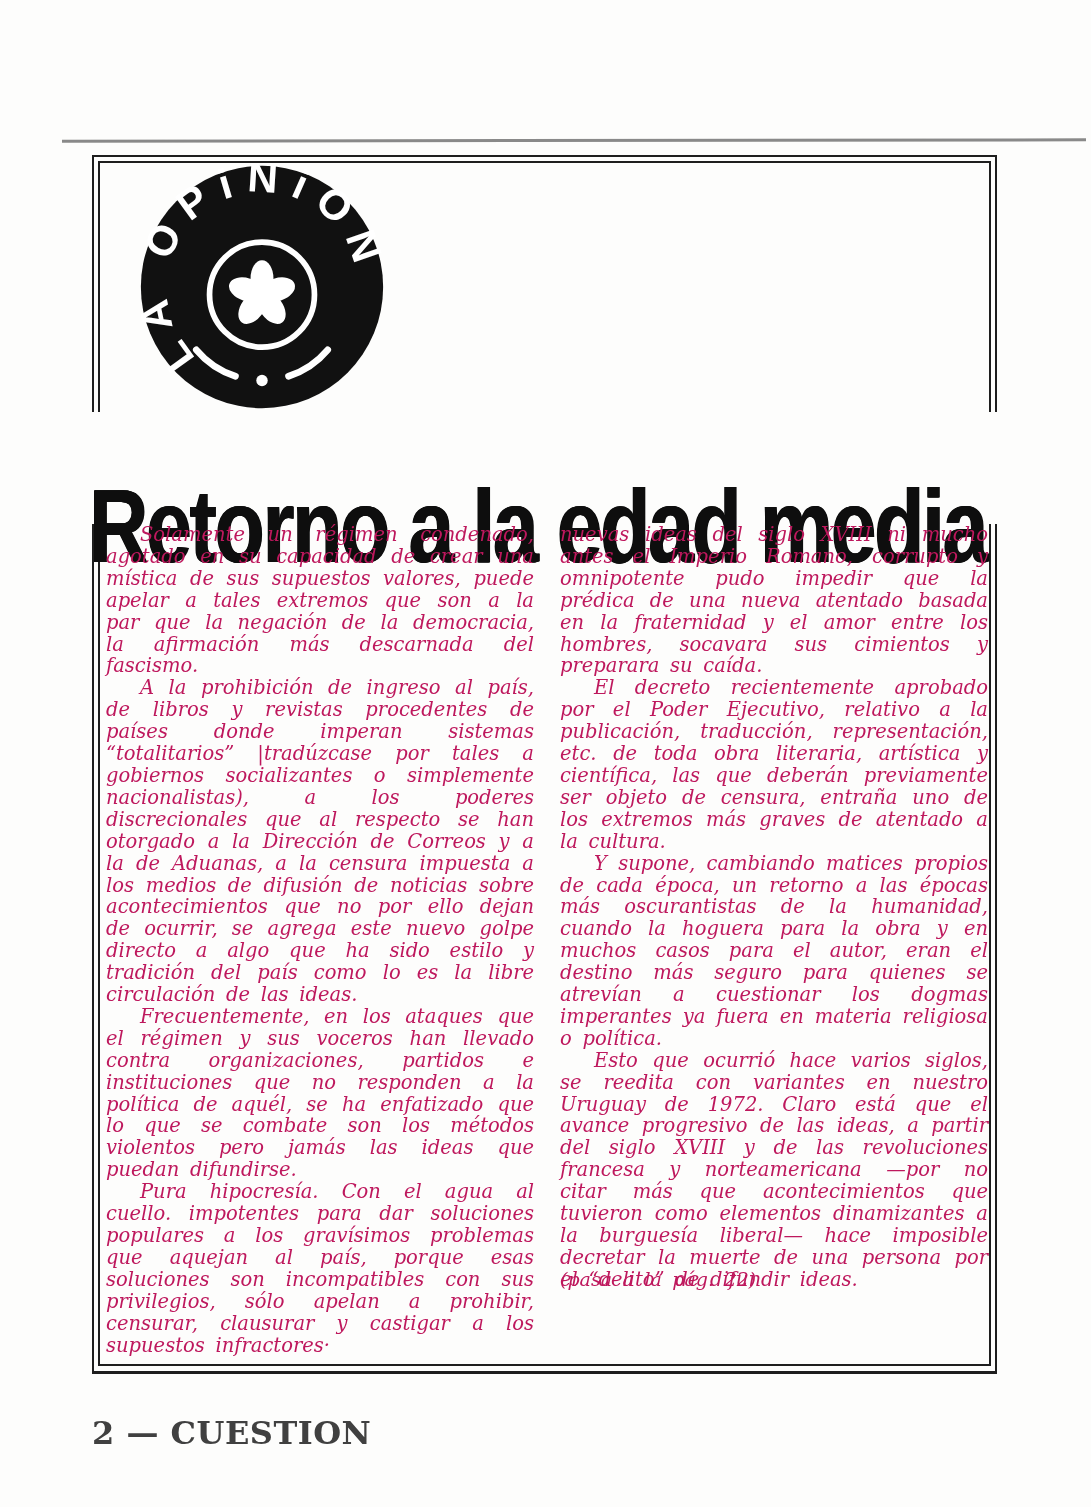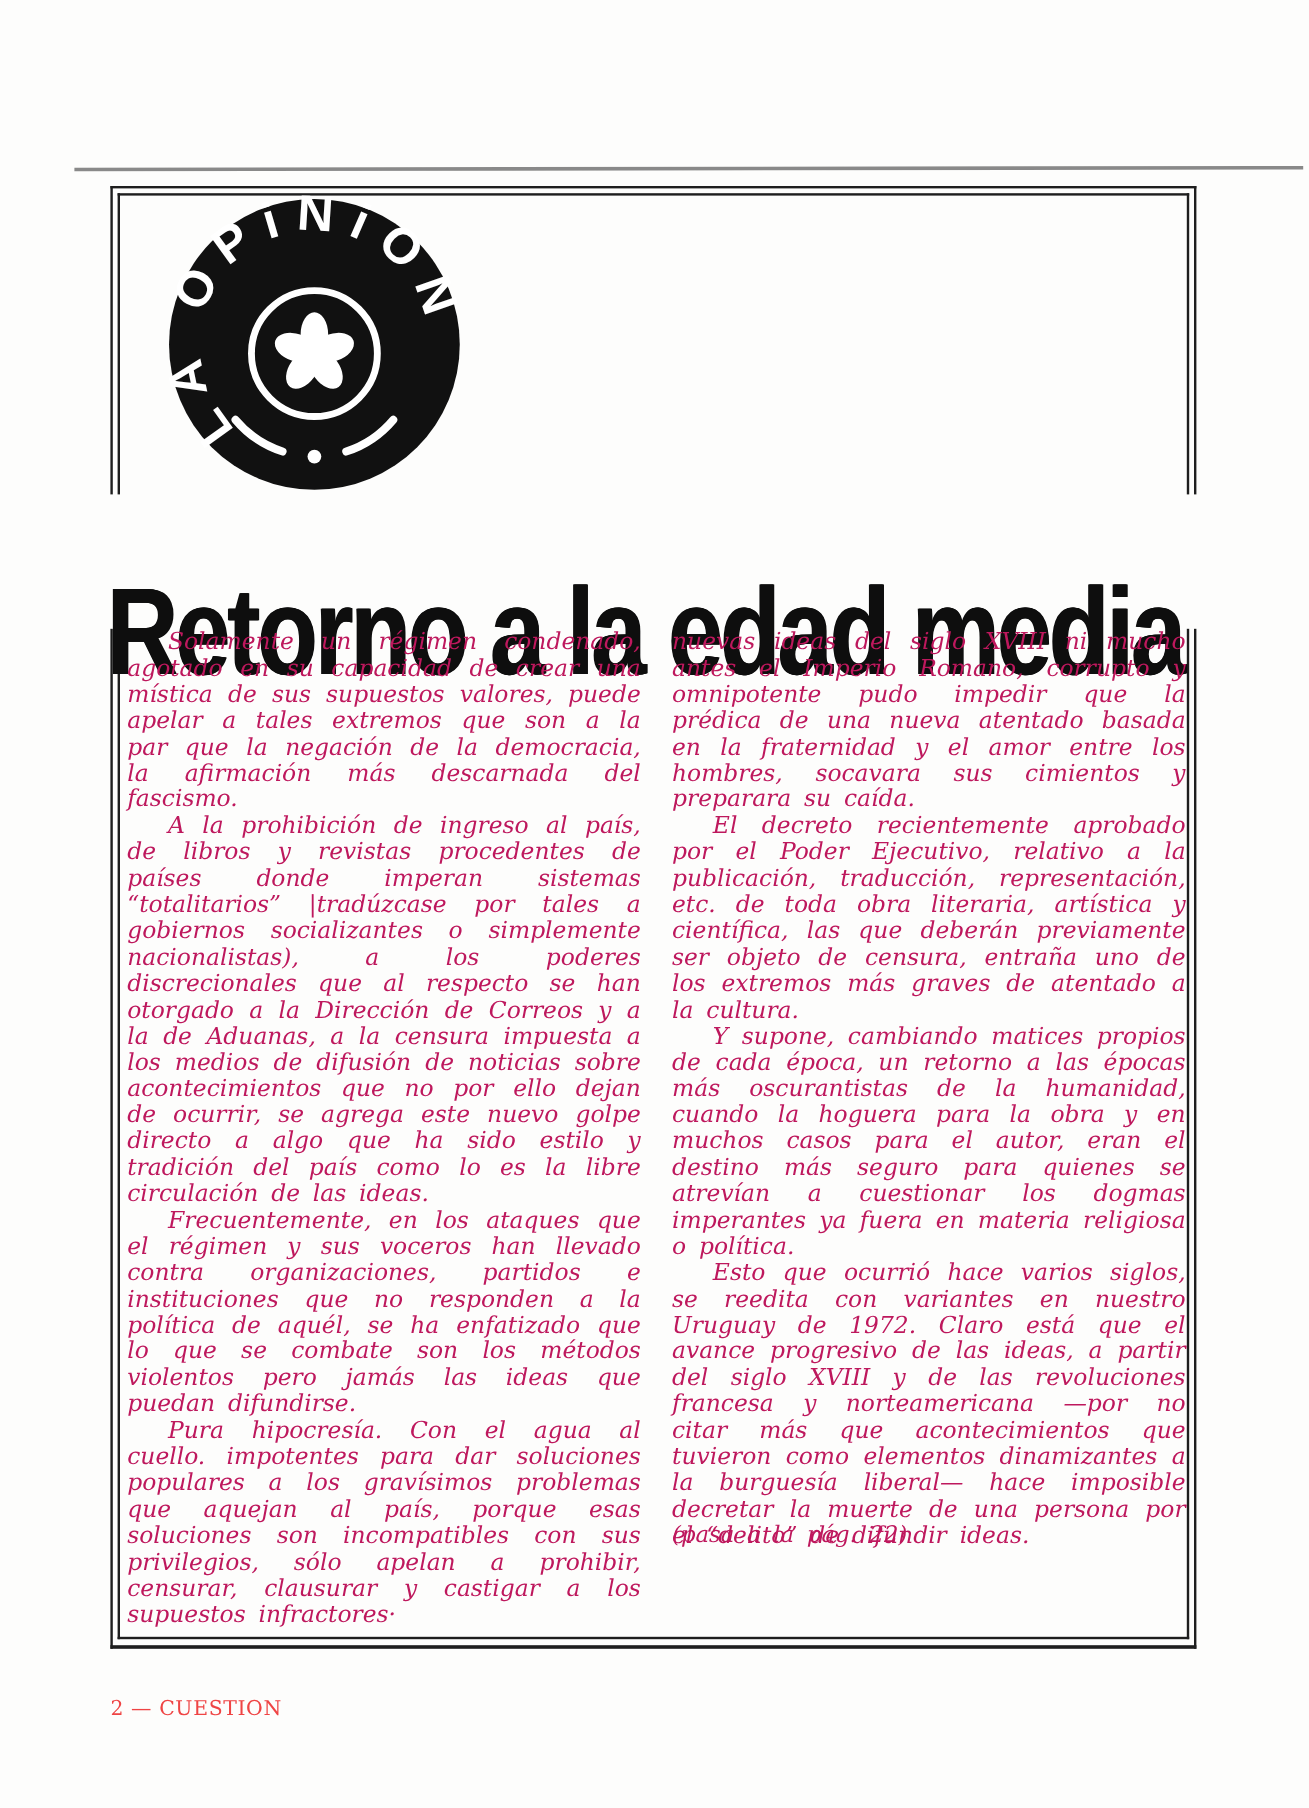--- a/index.html
+++ b/index.html
@@ -28,22 +28,22 @@
   .col p {
     margin:0; text-align:justify; text-indent:34px;
     font-style:italic; font-size:19.5px; line-height:21.9px;
     word-spacing:4.5px; color:#be185d;
   }
   .col p.noindent { text-indent:0; }
   .col p.pass-note { text-indent:0; margin-top:-21.9px;
                      font-size:19px; }
   .footer {
     position:absolute; left:92px; top:1414px;
-    font-family:"DejaVu Serif", serif; font-weight:normal;
-    font-size:17px; letter-spacing:0.5px; color:#ef4444;
+    font-family:"DejaVu Serif", serif; font-weight:bold;
+    font-size:32px; letter-spacing:0.5px; color:#404040;
   }
   .logo { position:absolute; left:133px; top:163px; width:258px; height:248px; }
 </style>
 </head>
 <body>
 
 <div class="page">
 
   <div class="smear"></div>
 

